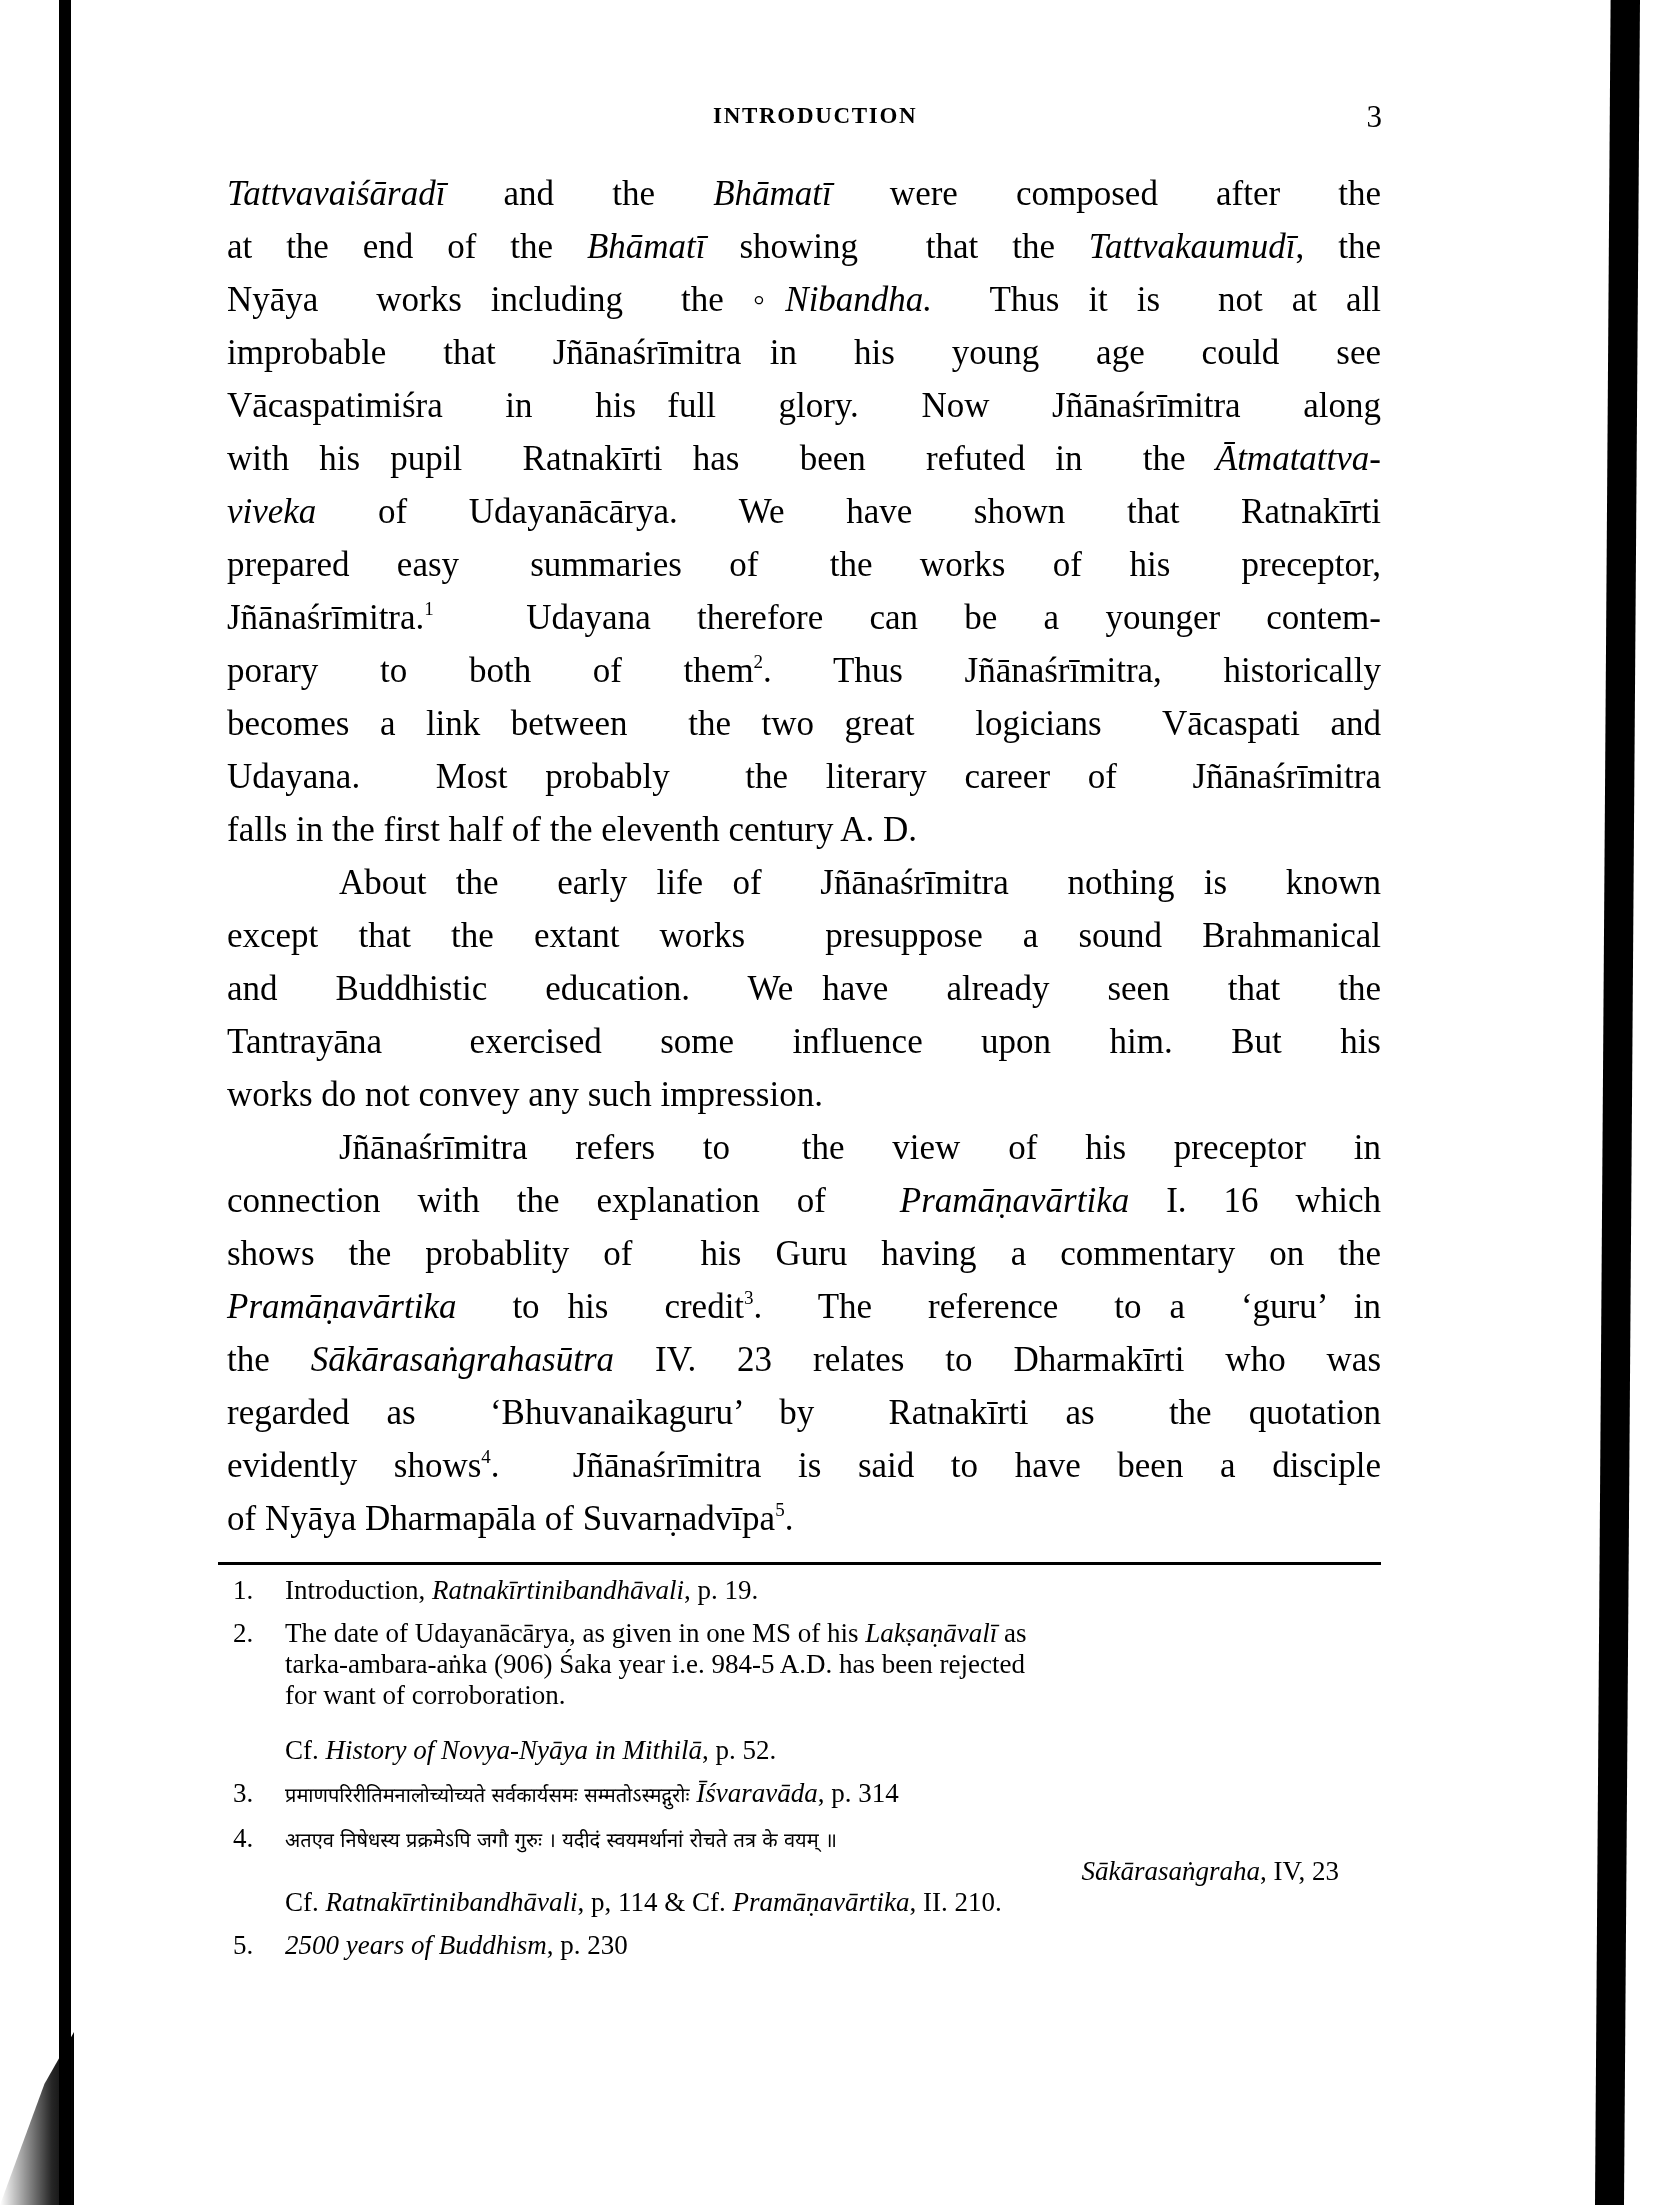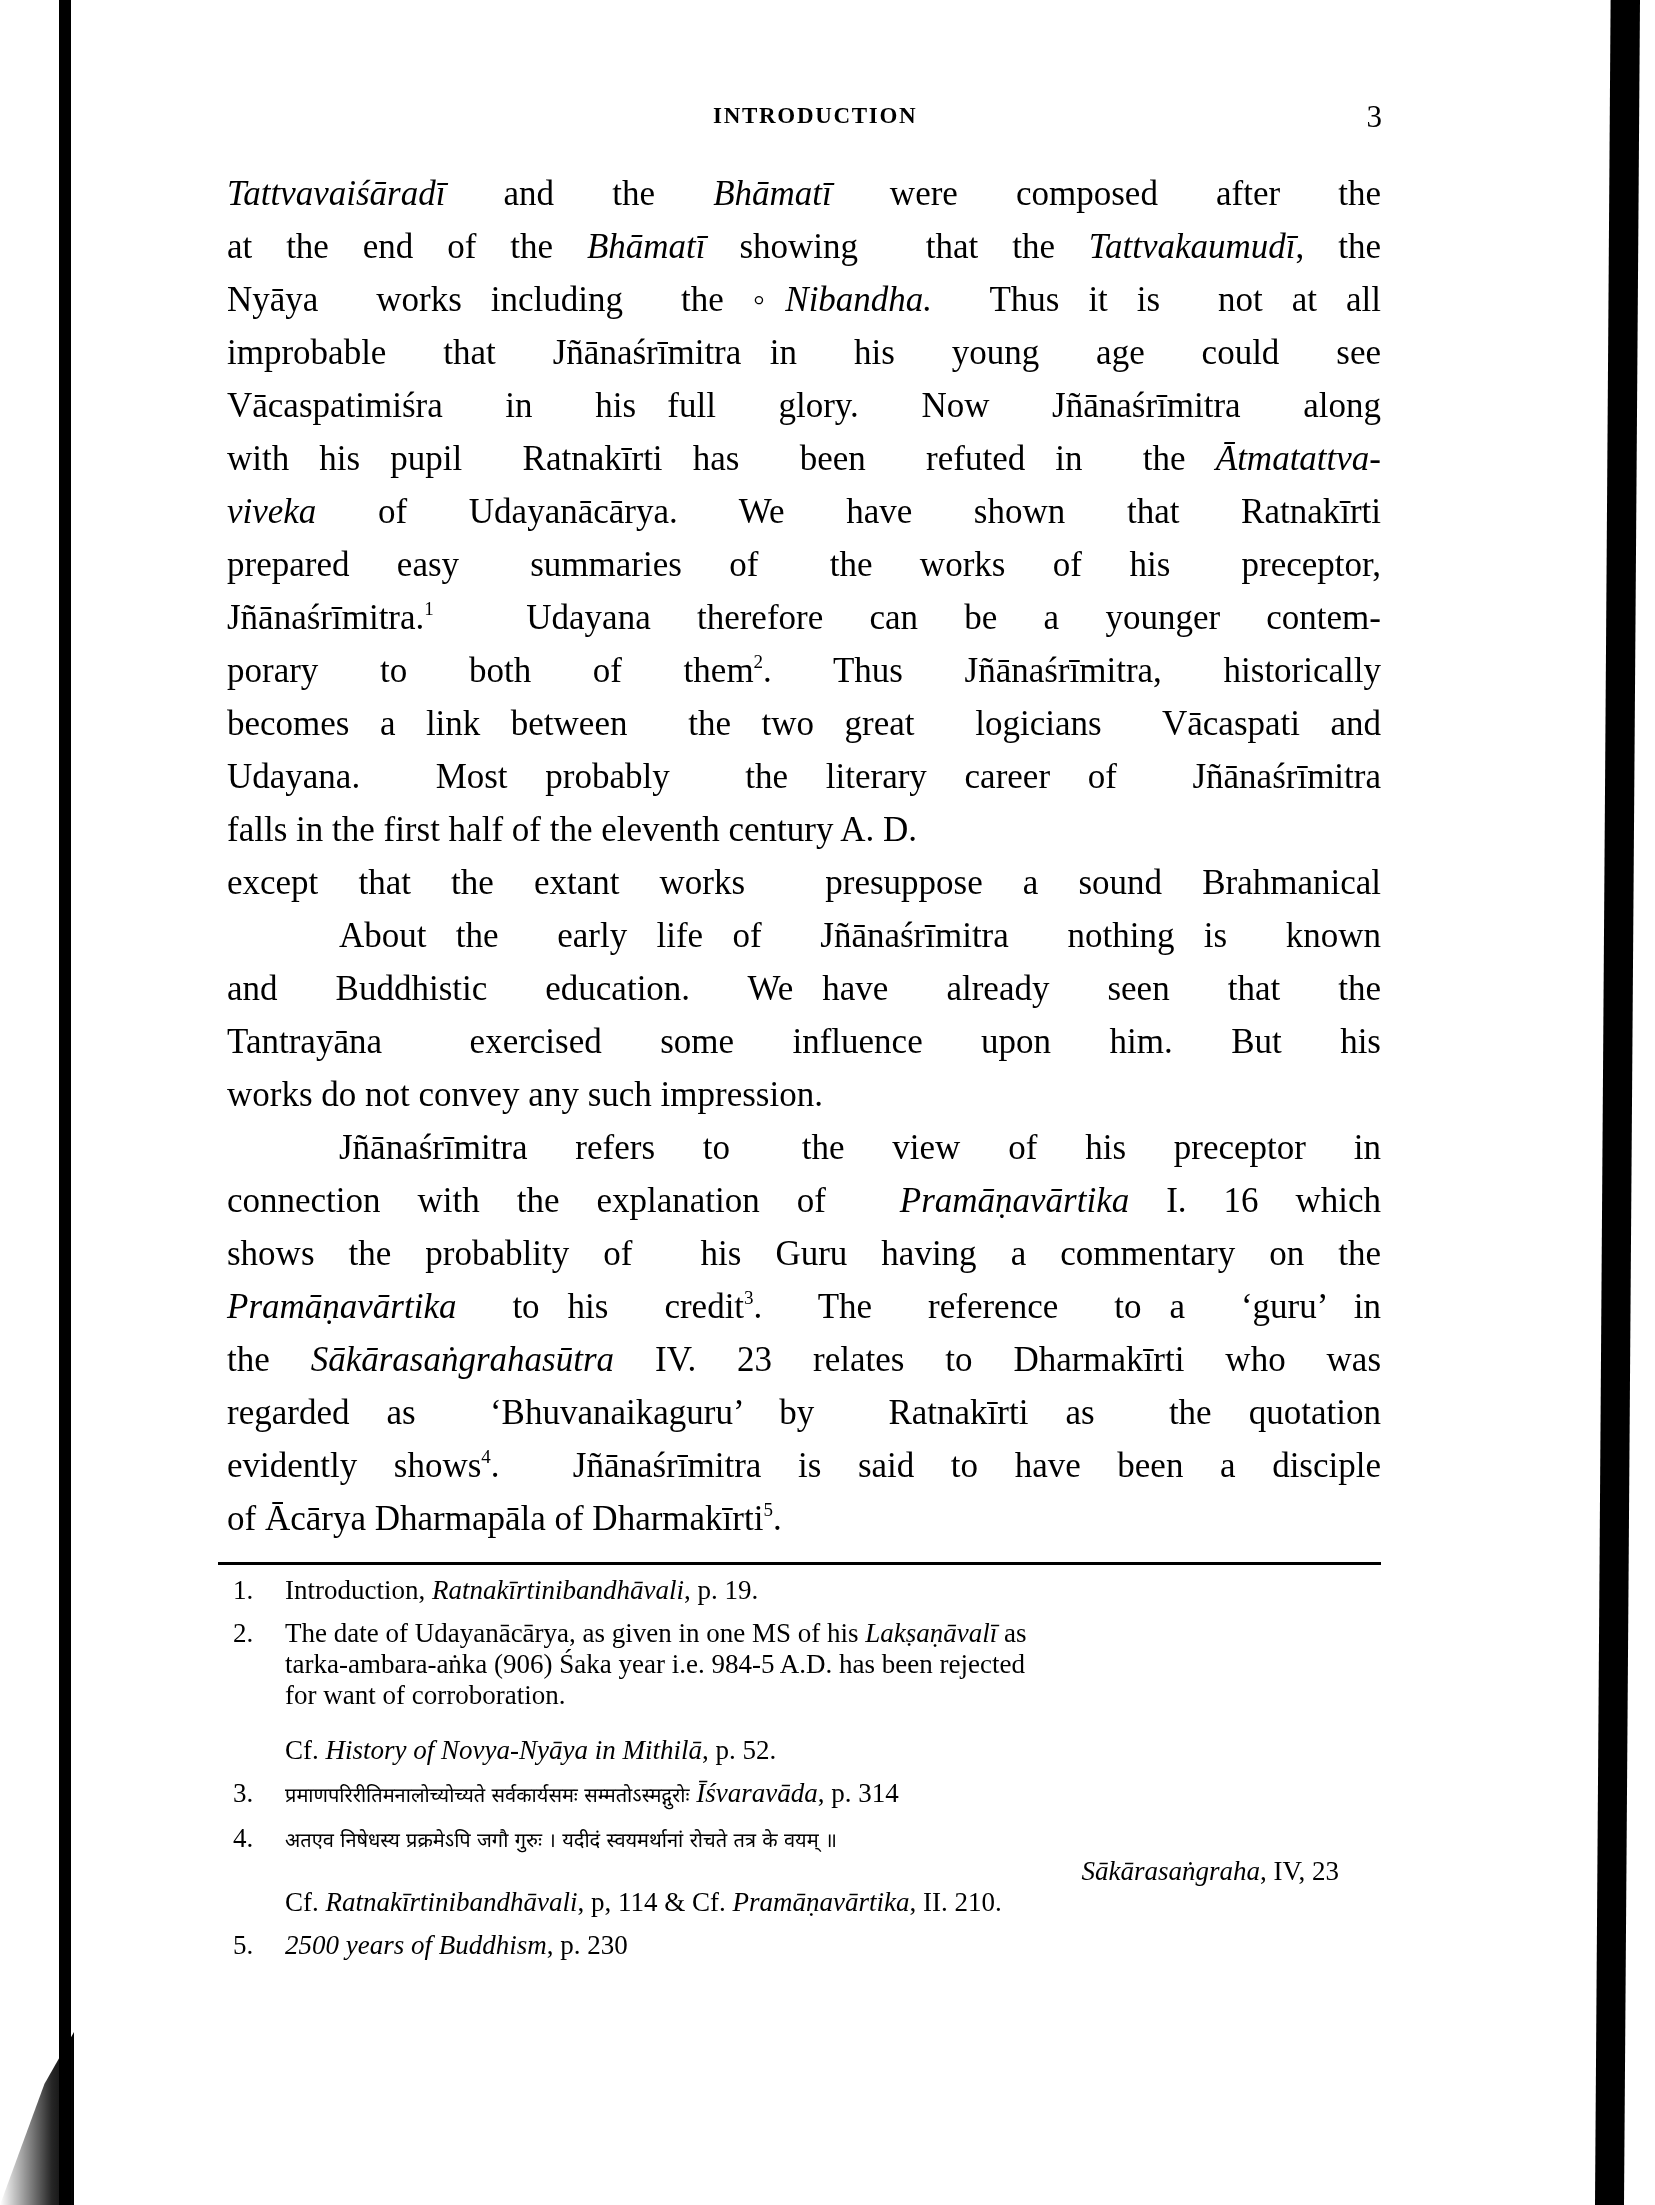--- a/index.html
+++ b/index.html
@@ -141,35 +141,35 @@
       <span class="line"><span>with his pupil  Ratnakīrti has  been  refuted in  the </span><span class="it">Ātmatattva-</span></span>
       <span class="line"><span class="it">viveka</span><span>  of  Udayanācārya.  We  have  shown  that  Ratnakīrti</span></span>
       <span class="line"><span>prepared  easy   summaries  of   the  works  of  his   preceptor,</span></span>
       <span class="line"><span>Jñānaśrīmitra.</span><sup>1</sup><span>  Udayana therefore can be a younger contem-</span></span>
       <span class="line"><span>porary  to  both  of  them</span><sup>2</sup><span>.  Thus  Jñānaśrīmitra,  historically</span></span>
       <span class="line"><span>becomes a link between  the two great  logicians  Vācaspati and</span></span>
       <span class="line"><span>Udayana.  Most probably  the literary career of  Jñānaśrīmitra</span></span>
       <span class="line last"><span>falls in the first half of the eleventh century A. D.</span></span>
     </div>
     <div class="para">
+      <span class="line first-indent"><span>About the  early life of  Jñānaśrīmitra  nothing is  known</span></span>
       <span class="line"><span>except that the extant works  presuppose a sound Brahmanical</span></span>
-      <span class="line first-indent"><span>About the  early life of  Jñānaśrīmitra  nothing is  known</span></span>
       <span class="line"><span>and  Buddhistic  education.  We have  already  seen  that  the</span></span>
       <span class="line"><span>Tantrayāna   exercised  some  influence  upon  him.  But  his</span></span>
       <span class="line last"><span>works do not convey any such impression.</span></span>
     </div>
     <div class="para">
       <span class="line first-indent"><span>Jñānaśrīmitra  refers  to   the  view  of  his  preceptor  in</span></span>
       <span class="line"><span>connection with the explanation of  </span><span class="it">Pramāṇavārtika</span><span> I. 16 which</span></span>
       <span class="line"><span>shows the probablity of  his Guru having a commentary on the</span></span>
       <span class="line"><span class="it">Pramāṇavārtika</span><span>  to his  credit</span><sup>3</sup><span>.  The  reference  to a  ‘guru’ in</span></span>
       <span class="line"><span>the </span><span class="it">Sākārasaṅgrahasūtra</span><span> IV. 23 relates to Dharmakīrti who was</span></span>
       <span class="line"><span>regarded as  ‘Bhuvanaikaguru’ by  Ratnakīrti as  the quotation</span></span>
       <span class="line"><span>evidently shows</span><sup>4</sup><span>.  Jñānaśrīmitra is said to have been a disciple</span></span>
-      <span class="line last"><span>of Ācārya Dharmapāla of Dharmakīrti</span><sup>5</sup><span>.</span></span>
+      <span class="line last"><span>of Nyāya Dharmapāla of Suvarṇadvīpa</span><sup>5</sup><span>.</span></span>
     </div>
   </div>
 
 <div class="fn-rule"></div>
 
 <div class="footnotes" id="footnotes">
     <div class="fn">
       <span class="fn-num">1.</span>
       <span class="fn-line"><span>Introduction, </span><span class="it">Ratnakīrtinibandhāvali</span><span>, p. 19.</span></span>
     </div>

